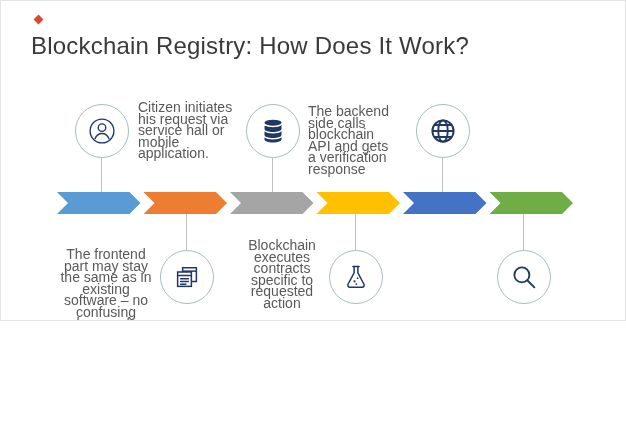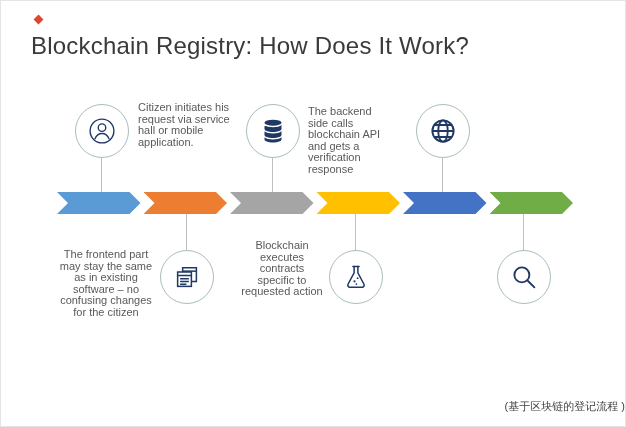--- a/index.html
+++ b/index.html
@@ -1,37 +1,37 @@
 <!DOCTYPE html>
 <html><head>
 <meta charset="utf-8">
 <style>
   * { margin:0; padding:0; box-sizing:border-box; }
   html,body { background:#ffffff; font-family:"Liberation Sans", sans-serif; }
   .slide {
-    position:relative; width:626px; height:427px;
+    position:relative; width:626px; height:321px;
     background:#ffffff; border:1px solid #e4e4e4; overflow:hidden;
   }
   .diamond {
     position:absolute; left:34px; top:15px; width:7px; height:7px;
     transform:rotate(45deg);
   }
   .title {
     position:absolute; left:30px; top:31px;
     font-size:24px; font-weight:400; color:#3a3a3a; letter-spacing:0.2px;
     white-space:nowrap;
   }
   .circle {
     position:absolute; width:54px; height:54px; border-radius:50%;
     border:1px solid #a9bcbe; background:#ffffff;
     display:flex; align-items:center; justify-content:center;
   }
   .circle svg { width:30px; height:30px; display:block; }
   .step-text {
-    position:absolute; font-size:11px; line-height:11.5px; color:#595959;
+    position:absolute; font-size:14px; line-height:11.5px; color:#595959;
   }
   .ta-right { text-align:center; }
   .connector { position:absolute; width:1px; background:#c0c0c0; }
   .arrows {
     position:absolute; left:56px; top:191px; width:516px; height:22px;
     display:flex; gap:3px;
   }
   .chev {
     flex:1; height:100%;
     clip-path:polygon(0 0, calc(100% - 11px) 0, 100% 50%, calc(100% - 11px) 100%, 0 100%, 11px 50%);

